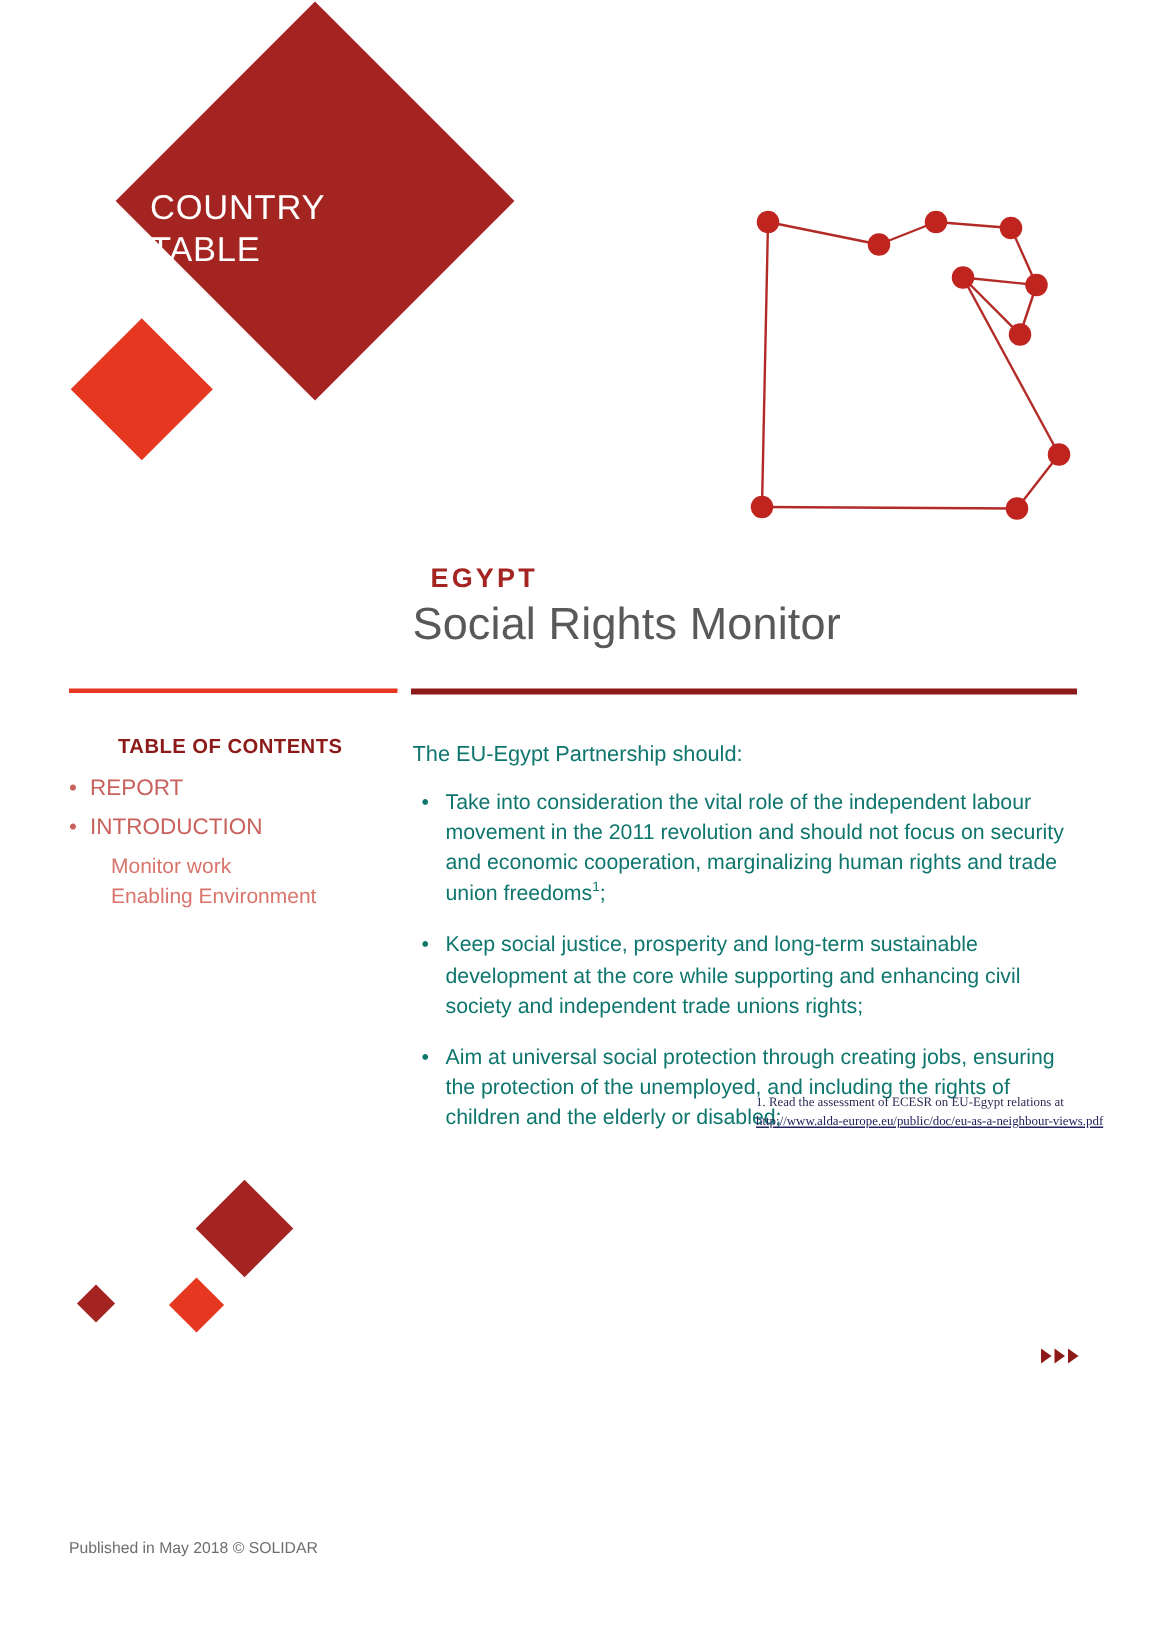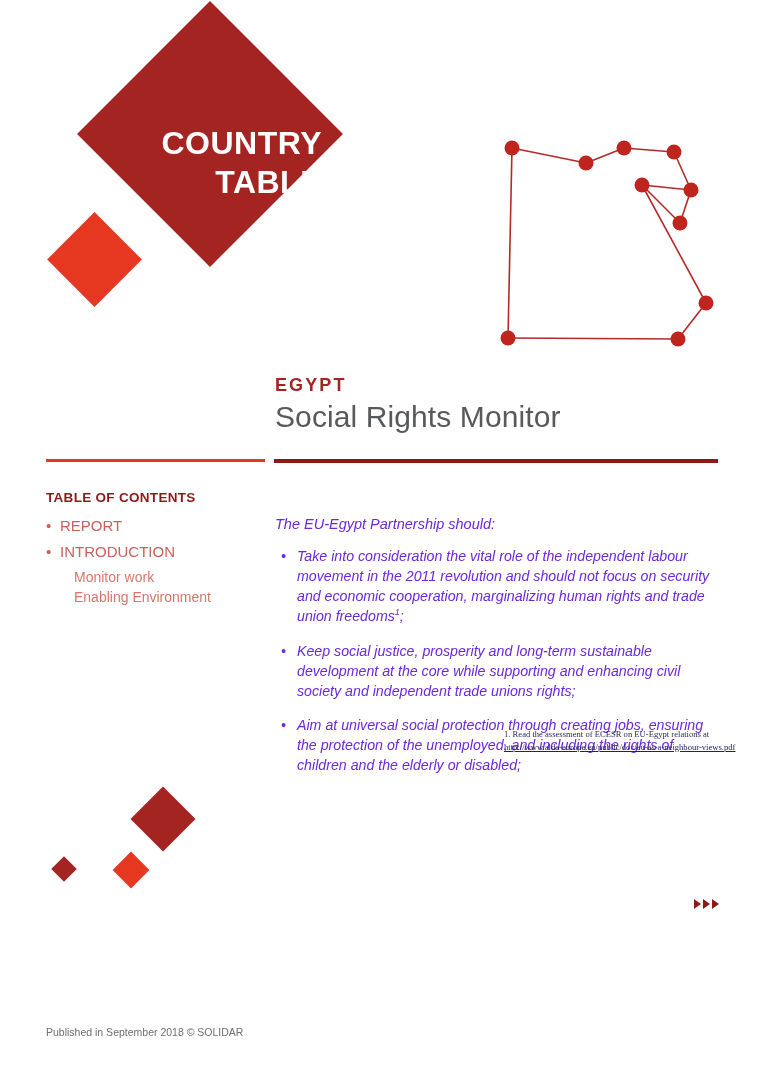--- a/index.html
+++ b/index.html
@@ -33,24 +33,24 @@
     position: absolute;
     left: 68px; top: 12px;
     width: 188px; height: 188px;
     background: #a32420;
     transform: rotate(45deg);
   }
   .badge-text {
     position: absolute;
     left: 52px; top: 96px;
     width: 222px;
-    text-align: right;
+    text-align: left;
     color: #ffffff;
-    font-size: 32px;
-    font-weight: bold;
+    font-size: 23px;
+    font-weight: normal;
     letter-spacing: 0.5px;
     line-height: 1.23;
   }
   .diamond-accent {
     position: absolute;
     left: 13px; top: 198px;
     width: 67px; height: 67px;
     background: #e63720;
     transform: rotate(45deg);
   }
@@ -66,21 +66,21 @@
   .title-block {
     position: absolute;
     left: 275px; top: 375px;
     width: 450px;
   }
   .kicker {
     color: #a32420;
     font-size: 18px;
     font-weight: bold;
     letter-spacing: 2.1px;
-    margin: 0 0 4px 0;
+    margin: 0 0 4px 12px;
   }
   .main-title {
     color: #58595b;
     font-size: 30px;
     font-weight: normal;
     margin: 0;
     letter-spacing: 0.1px;
   }
 
   
@@ -102,20 +102,21 @@
     position: absolute;
     left: 46px; top: 490px;
     width: 215px;
   }
   .toc-heading {
     color: #8b1a18;
     font-size: 13.5px;
     font-weight: bold;
     letter-spacing: 0.3px;
     margin: 0 0 12px 0;
+    text-align: center;
   }
   .toc-list { margin: 0; padding: 0; list-style: none; }
   .toc-item {
     color: #c9615c;
     font-size: 15px;
     padding-left: 14px;
     margin-bottom: 9px;
     position: relative;
     white-space: nowrap;
   }
@@ -129,24 +130,23 @@
     font-size: 14px;
     padding-left: 28px;
     margin-bottom: 4px;
     white-space: nowrap;
   }
   .toc-spacer { height: 5px; }
 
   
   .body-copy {
     position: absolute;
-    left: 275px; top: 516px;
+    left: 275px; top: 495px;
     width: 446px;
-    color: #6d28d9;
-    font-style: italic;
+    color: #0f766e;
   }
   .lead {
     font-size: 14.5px;
     margin: 0 0 14px 0;
   }
   .bullets { margin: 0; padding: 0; list-style: none; }
   .bullet {
     font-size: 14.2px;
     line-height: 1.42;
     margin: 0 0 14px 0;
@@ -306,13 +306,13 @@
 </div>
 
 <div class="footer">
   
 
   
 
   
 </div>
 
-<div class="pub-note">Published in September 2018 © SOLIDAR</div>
+<div class="pub-note">Published in May 2018 © SOLIDAR</div>
 
 </body></html>

